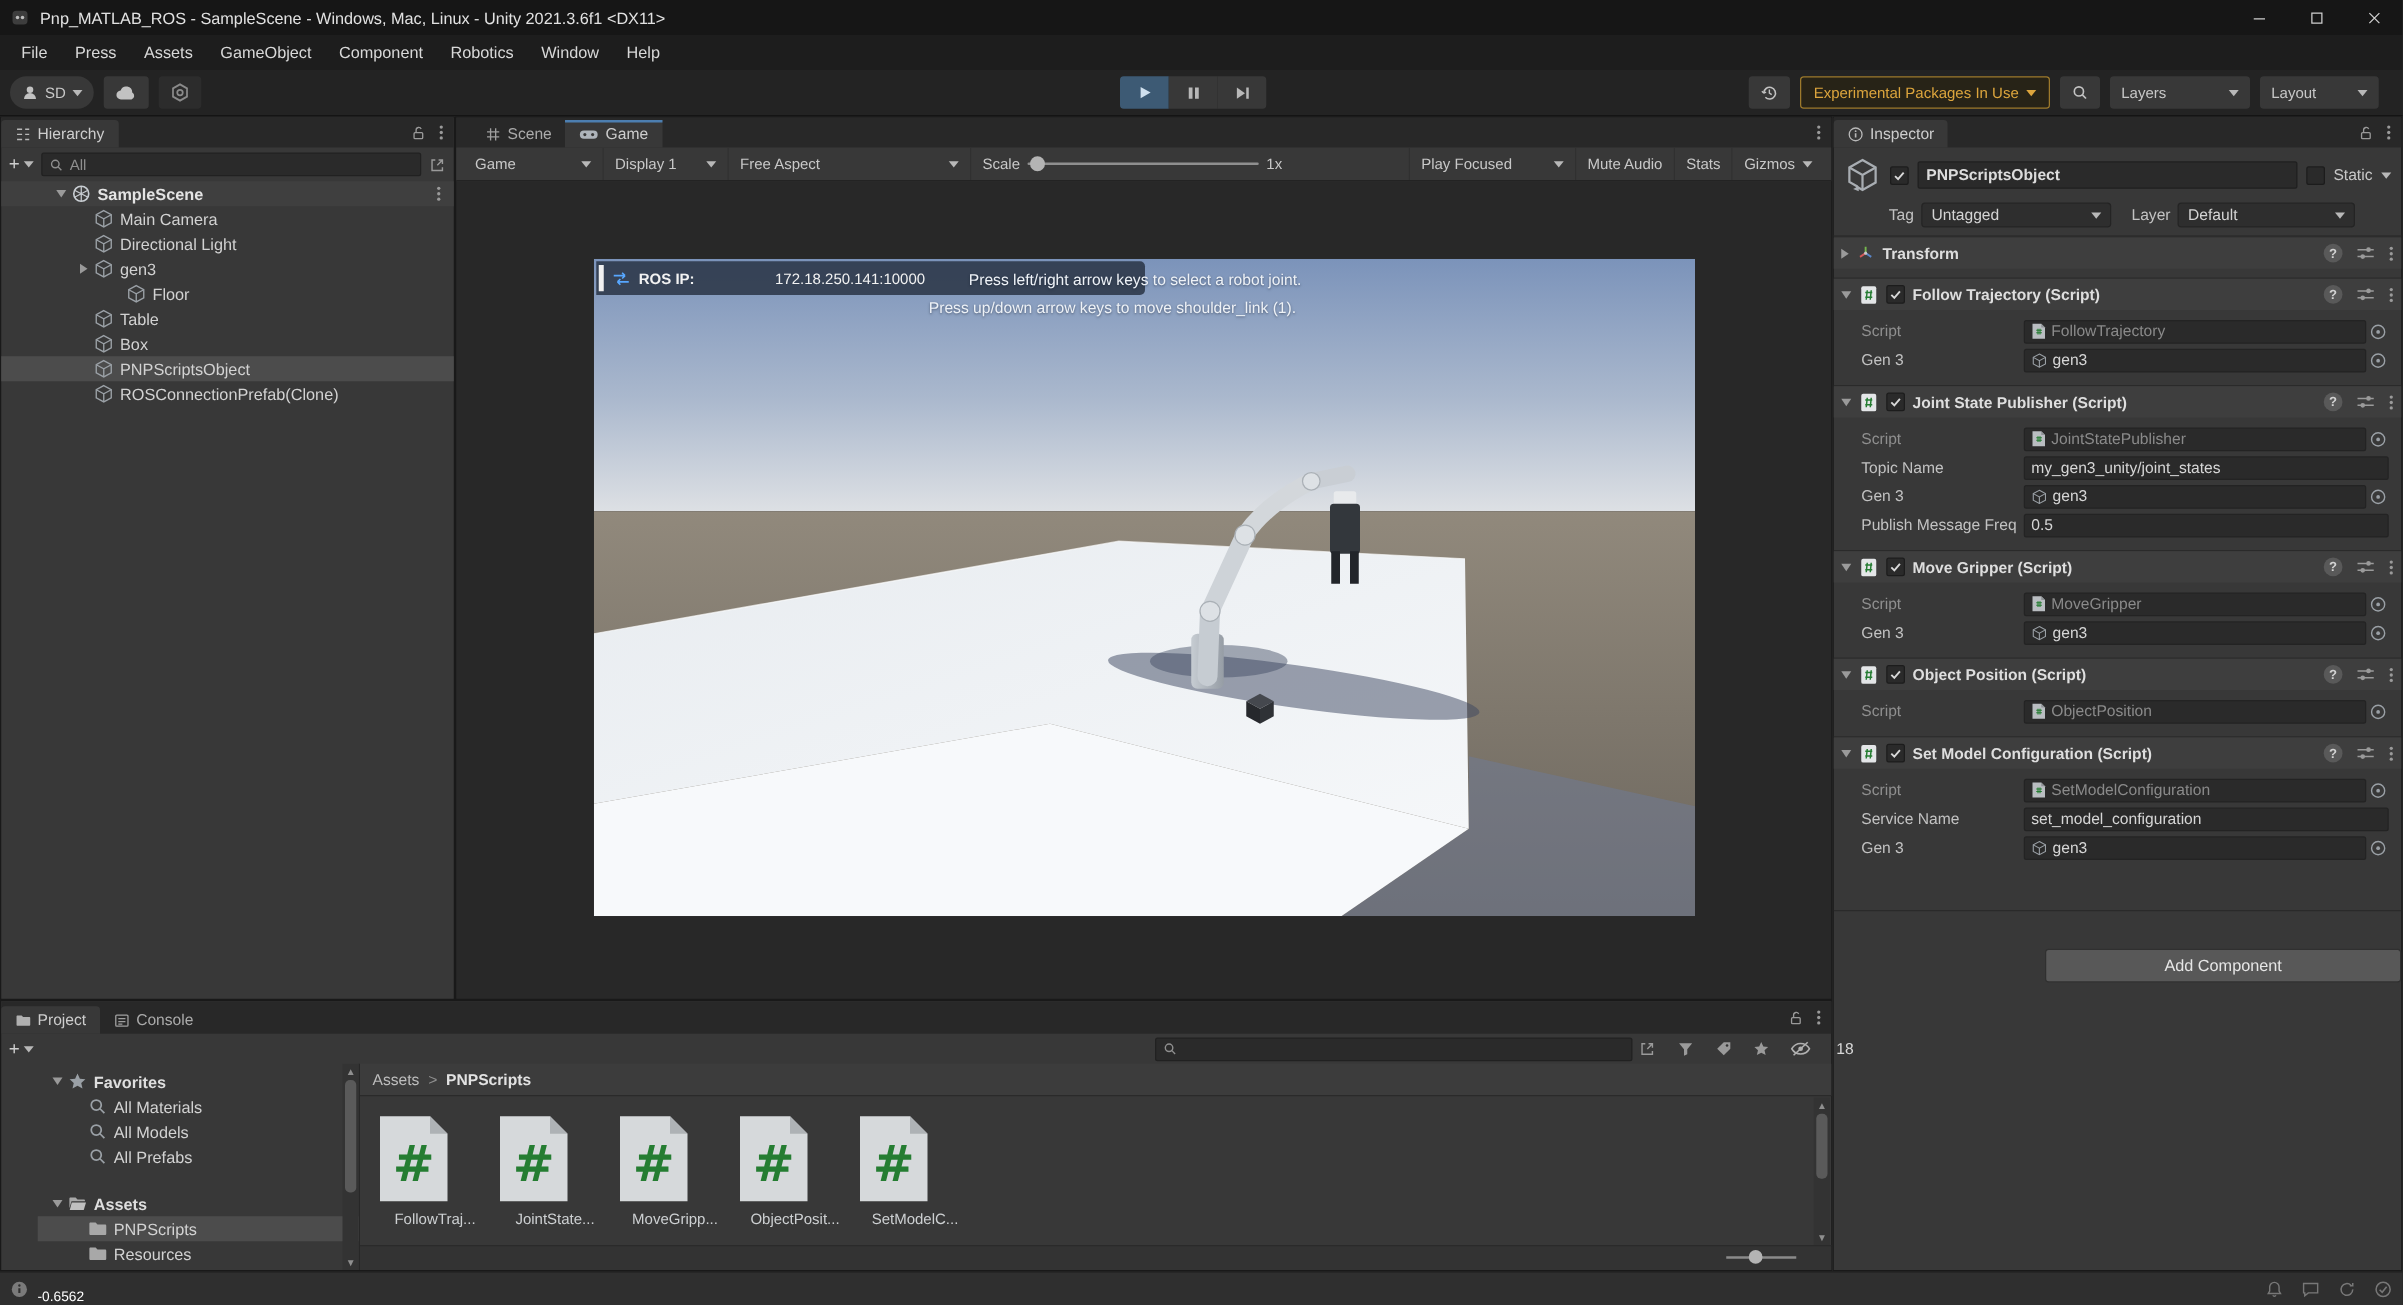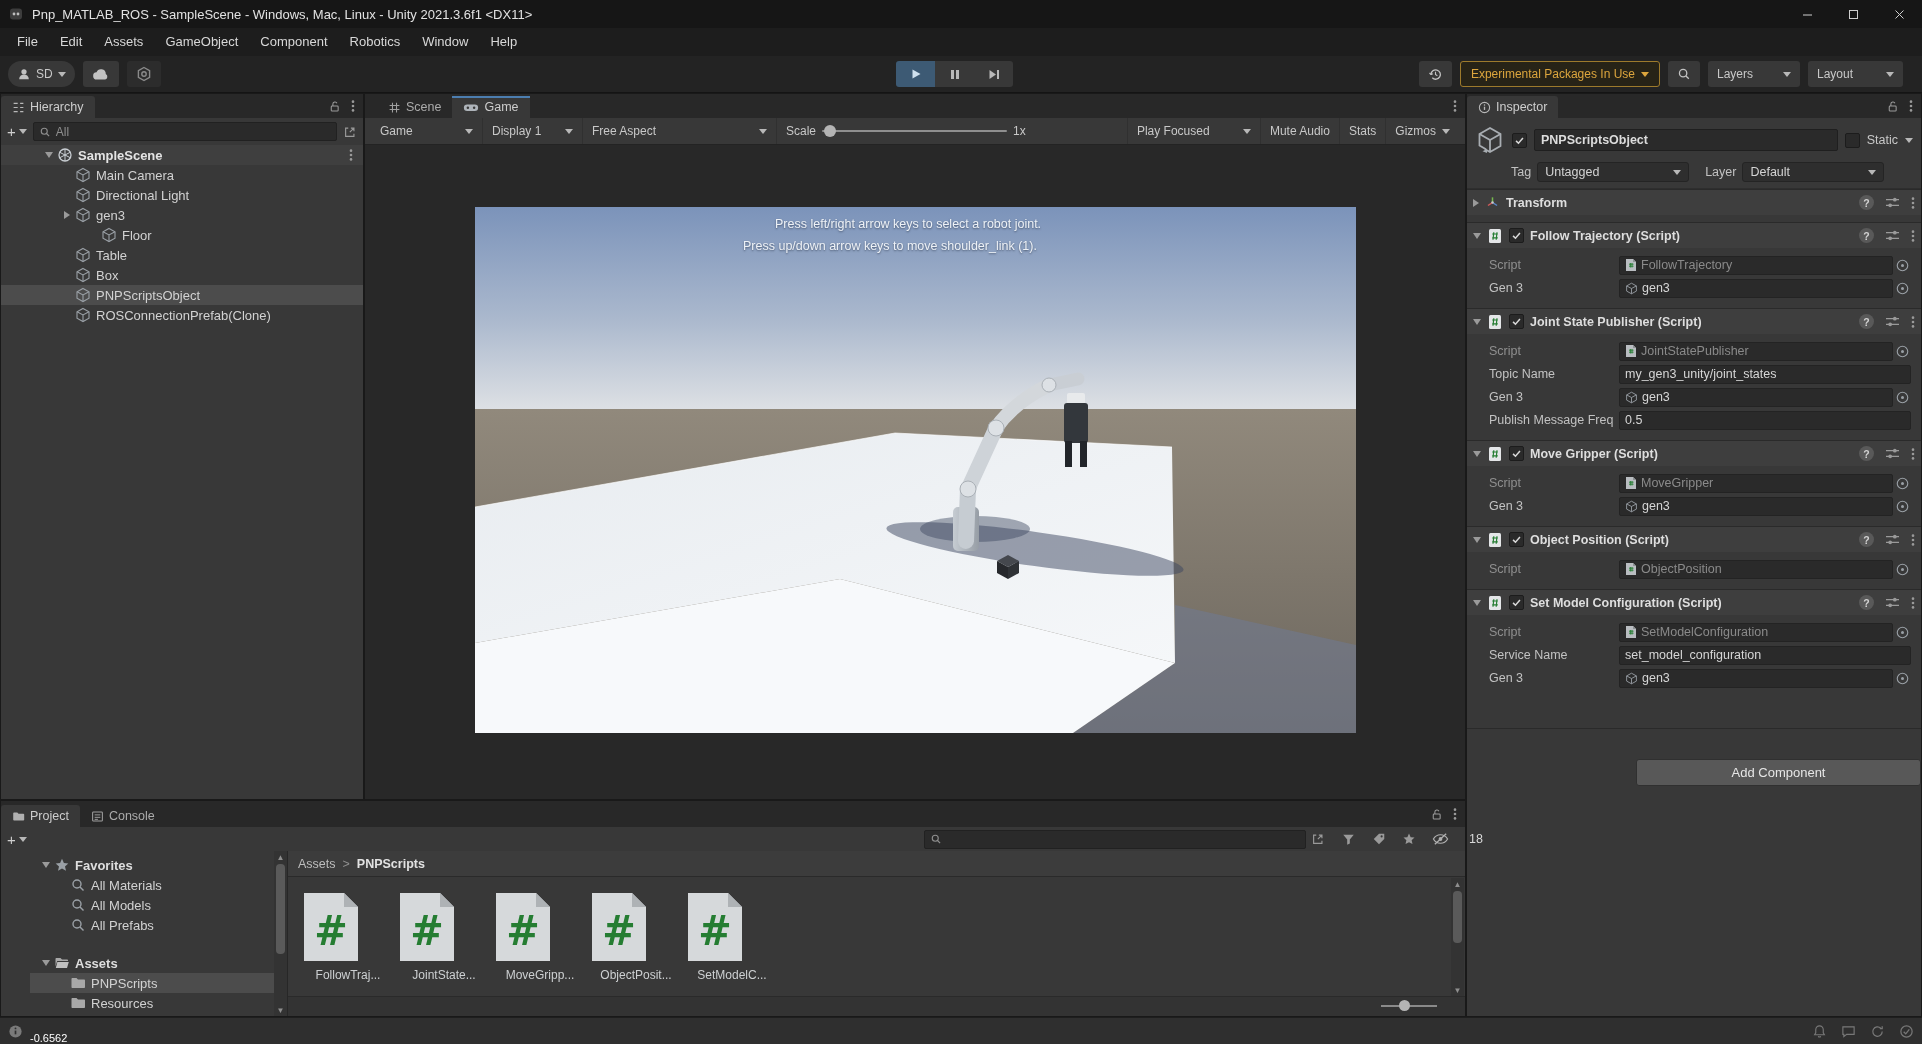--- a/index.html
+++ b/index.html
@@ -164,21 +164,21 @@
     <span class="win-btn">
         <svg width="11" height="11" viewBox="0 0 11 11">
           <path d="M1.5 1.5 9.5 9.5M9.5 1.5 1.5 9.5" stroke="#cfcfcf"></path>
         </svg>
       </span>
   </div>
 </div>
 
 <div id="menubar">
     <span class="menu-item">File</span>
-    <span class="menu-item">Edit</span>
+    <span class="menu-item">Press</span>
     <span class="menu-item">Assets</span>
     <span class="menu-item">GameObject</span>
     <span class="menu-item">Component</span>
     <span class="menu-item">Robotics</span>
     <span class="menu-item">Window</span>
     <span class="menu-item">Help</span>
   </div>
 
 <div id="toolbar">
   <div class="tb-group" style="left:8px;">
@@ -234,21 +234,21 @@
     <div class="pill-warn">
       <span>Experimental Packages In Use</span>
       <span class="caret"></span>
     </div>
     <div class="tb-btn">
       <svg width="14" height="14" viewBox="0 0 16 16">
           <circle cx="7" cy="7" r="4.2" fill="none" stroke="#c2c2c2" stroke-width="1.5"></circle>
           <path d="m10.2 10.2 3.3 3.3" stroke="#c2c2c2" stroke-width="1.5"></path>
         </svg>
     </div>
-    <div class="tb-btn" style="width:92px;">
+    <div class="tb-btn" style="width:112px;">
       <span>Layers</span>
       <span class="caret" style="margin-left:auto;"></span>
     </div>
     <div class="tb-btn" style="width:95px;">
       <span>Layout</span>
       <span class="caret" style="margin-left:auto;"></span>
     </div>
   </div>
 </div>
 
@@ -475,20 +475,29 @@
         <rect x="589" y="196" width="24" height="40" rx="3" fill="#33373c"></rect>
         <rect x="590" y="234" width="7" height="26" fill="#22252a"></rect>
         <rect x="605" y="234" width="7" height="26" fill="#22252a"></rect>
       </g>
       <g>
         <polygon points="522,354 533,348 544,354 533,360" fill="#45484e"></polygon>
         <polygon points="522,354 533,360 533,372 522,366" fill="#26282c"></polygon>
         <polygon points="533,360 544,354 544,366 533,372" fill="#2f3236"></polygon>
       </g>
     </svg>
+    <div id="ros-banner">
+      <div class="bar"></div>
+      <svg width="16" height="14" viewBox="0 0 16 14">
+          <path d="M2 4.5h9M11 4.5 8.7 2.2M11 4.5 8.7 6.8" fill="none" stroke="#57a7ff" stroke-width="1.3"></path>
+          <path d="M14 9.5H5M5 9.5l2.3-2.3M5 9.5l2.3 2.3" fill="none" stroke="#57a7ff" stroke-width="1.3"></path>
+        </svg>
+      <span class="lbl">ROS IP:</span>
+      <span class="val">172.18.250.141:10000</span>
+    </div>
     <div class="hint" style="left:300px; top:10px;">Press left/right arrow keys to select a robot joint.</div>
     <div class="hint" style="left:268px; top:32px;">Press up/down arrow keys to move shoulder_link (1).</div>
   </div>
 </div>
 
 <div id="inspector-panel" class="panel">
   <div class="tabbar">
     <div class="tab">
       <svg width="13" height="13" viewBox="0 0 16 16">
           <circle cx="8" cy="8" r="6.3" fill="none" stroke="#b8b8b8" stroke-width="1.3"></circle>

